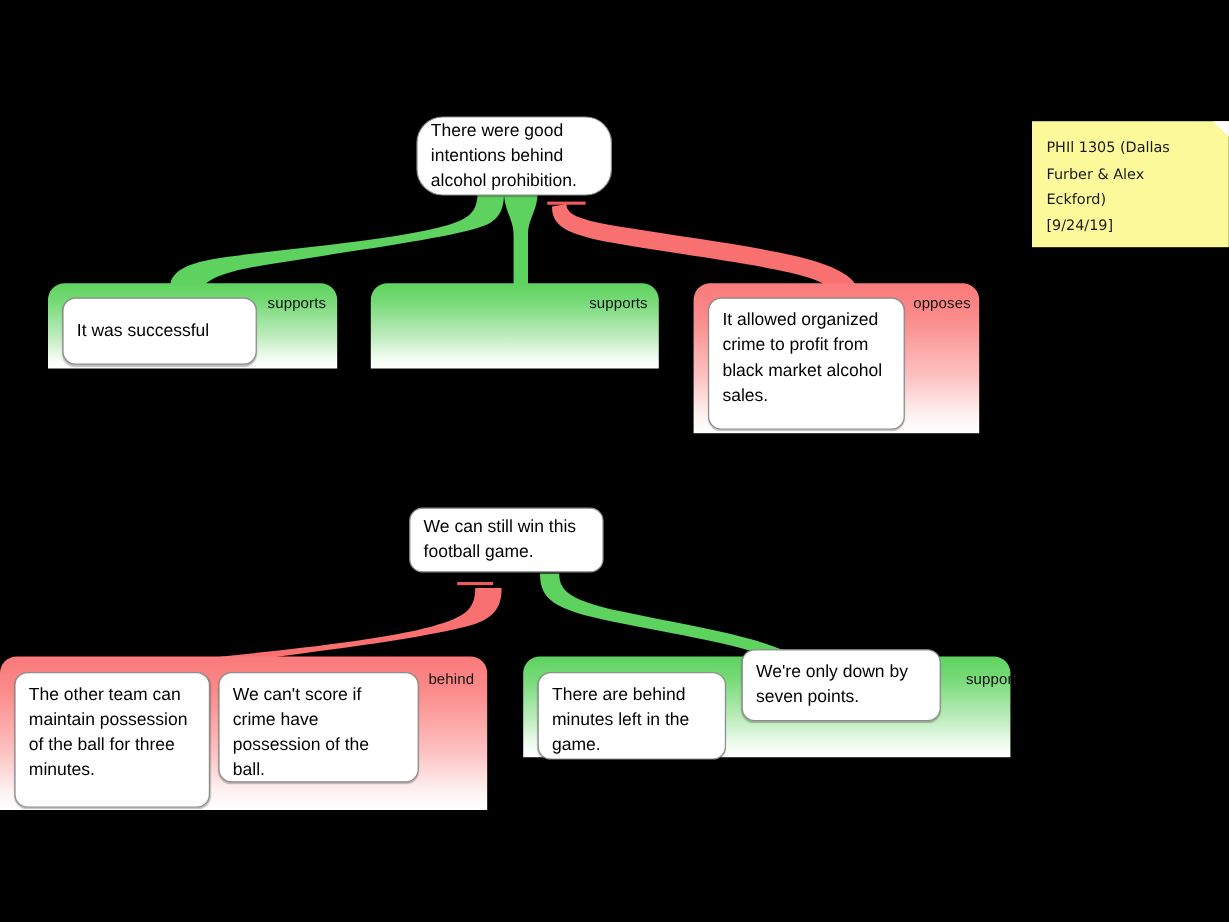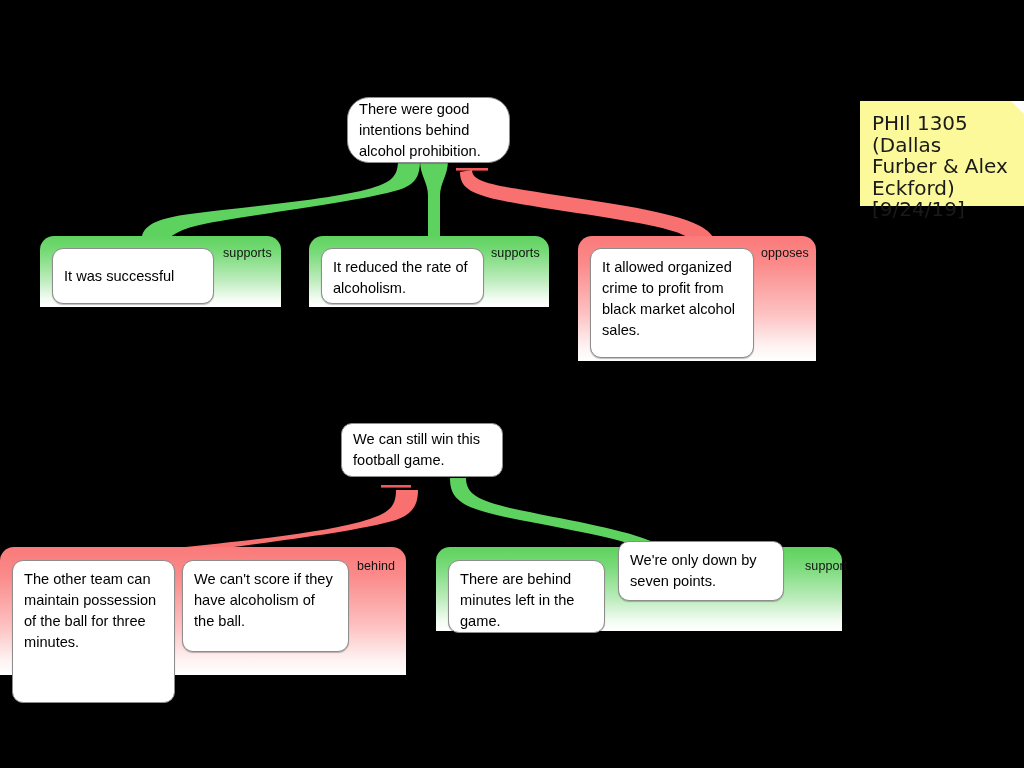--- a/index.html
+++ b/index.html
@@ -47,21 +47,21 @@
     padding:8px 10px 8px 11px;
     box-shadow:0 1px 1px rgba(0,0,0,.25);
   }
   .claim.center{display:flex;align-items:center;}
 
   
   .sticky{
     position:absolute;
     background:#fbf99a;
     color:#1a1a1a;
-    font-size:20px;
+    font-size:12px;
     line-height:21.5px;
     padding:12px 12px 10px 12px;
     box-sizing:border-box;
     font-family:"DejaVu Sans",sans-serif;
   }
   .sticky .fold{
     position:absolute;right:0;top:0;
     width:0;height:0;
     border-left:13px solid transparent;
     border-top:13px solid #ffffff;
@@ -128,34 +128,33 @@
   <div class="claim center" style="left:347px;top:97px;width:163px;height:66px;border-radius:22px;">There were good intentions behind alcohol prohibition.</div>
 
   <div class="group green" style="left:40px;top:236px;width:241px;height:71px;">
     <span class="group-label" style="left:183px;top:10px;">supports</span>
   </div>
   <div class="claim center" style="left:52px;top:248px;width:162px;height:56px;">It was successful</div>
 
   <div class="group green" style="left:309px;top:236px;width:240px;height:71px;">
     <span class="group-label" style="left:182px;top:10px;">supports</span>
   </div>
-  <div class="claim" style="left:321px;top:248px;width:163px;height:56px;">It reduced the rate of alcoholism.</div>
 
   <div class="group red" style="left:578px;top:236px;width:238px;height:125px;">
     <span class="group-label" style="left:183px;top:10px;">opposes</span>
   </div>
   <div class="claim center" style="left:341px;top:423px;width:162px;height:54px;">We can still win this football game.</div>
 
   <div class="claim" style="left:590px;top:248px;width:164px;height:110px;">It allowed organized crime to profit from black market alcohol sales.</div>
 
   <div class="group red" style="left:0px;top:547px;width:406px;height:128px;">
     <span class="group-label" style="left:357px;top:12px;">behind</span>
   </div>
-  <div class="claim" style="left:12px;top:560px;width:163px;height:143px;">The other team can maintain possession of the ball for three minutes.</div>
-  <div class="claim" style="left:182px;top:560px;width:167px;height:92px;">We can't score if they have alcoholism of the ball.</div>
+  <div class="claim" style="left:12px;top:560px;width:163px;height:113px;">The other team can maintain possession of the ball for three minutes.</div>
+  <div class="claim" style="left:182px;top:560px;width:167px;height:92px;">We can't score if crime have possession of the ball.</div>
 
   <div class="group green" style="left:436px;top:547px;width:406px;height:84px;">
     <span class="group-label" style="left:369px;top:12px;">support</span>
   </div>
   <div class="claim" style="left:448px;top:560px;width:157px;height:73px;">There are behind minutes left in the game.</div>
   <div class="claim" style="left:618px;top:541px;width:166px;height:60px;">We're only down by seven points.</div>
 
   <div class="sticky" style="left:860px;top:101px;width:164px;height:105px;">
     <span class="fold"></span>
     <div class="sticky-text">PHIl 1305 (Dallas

